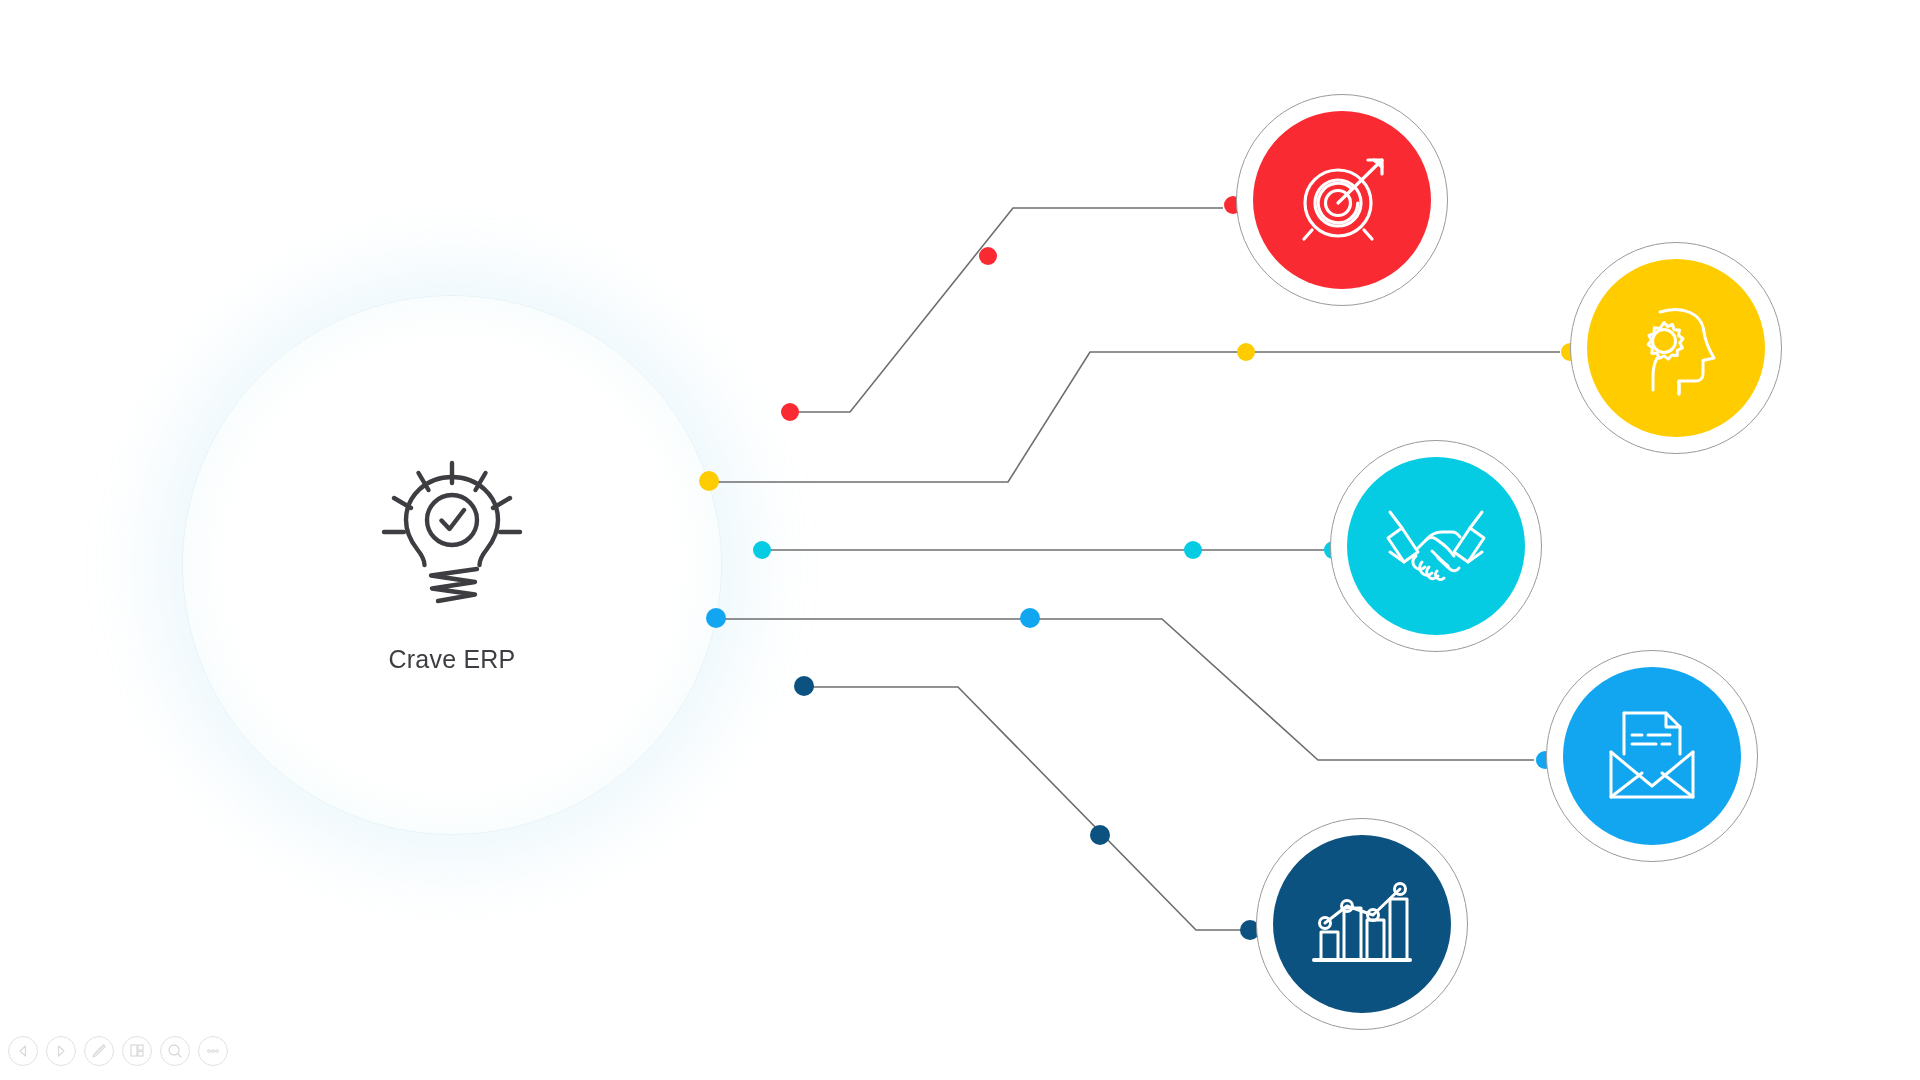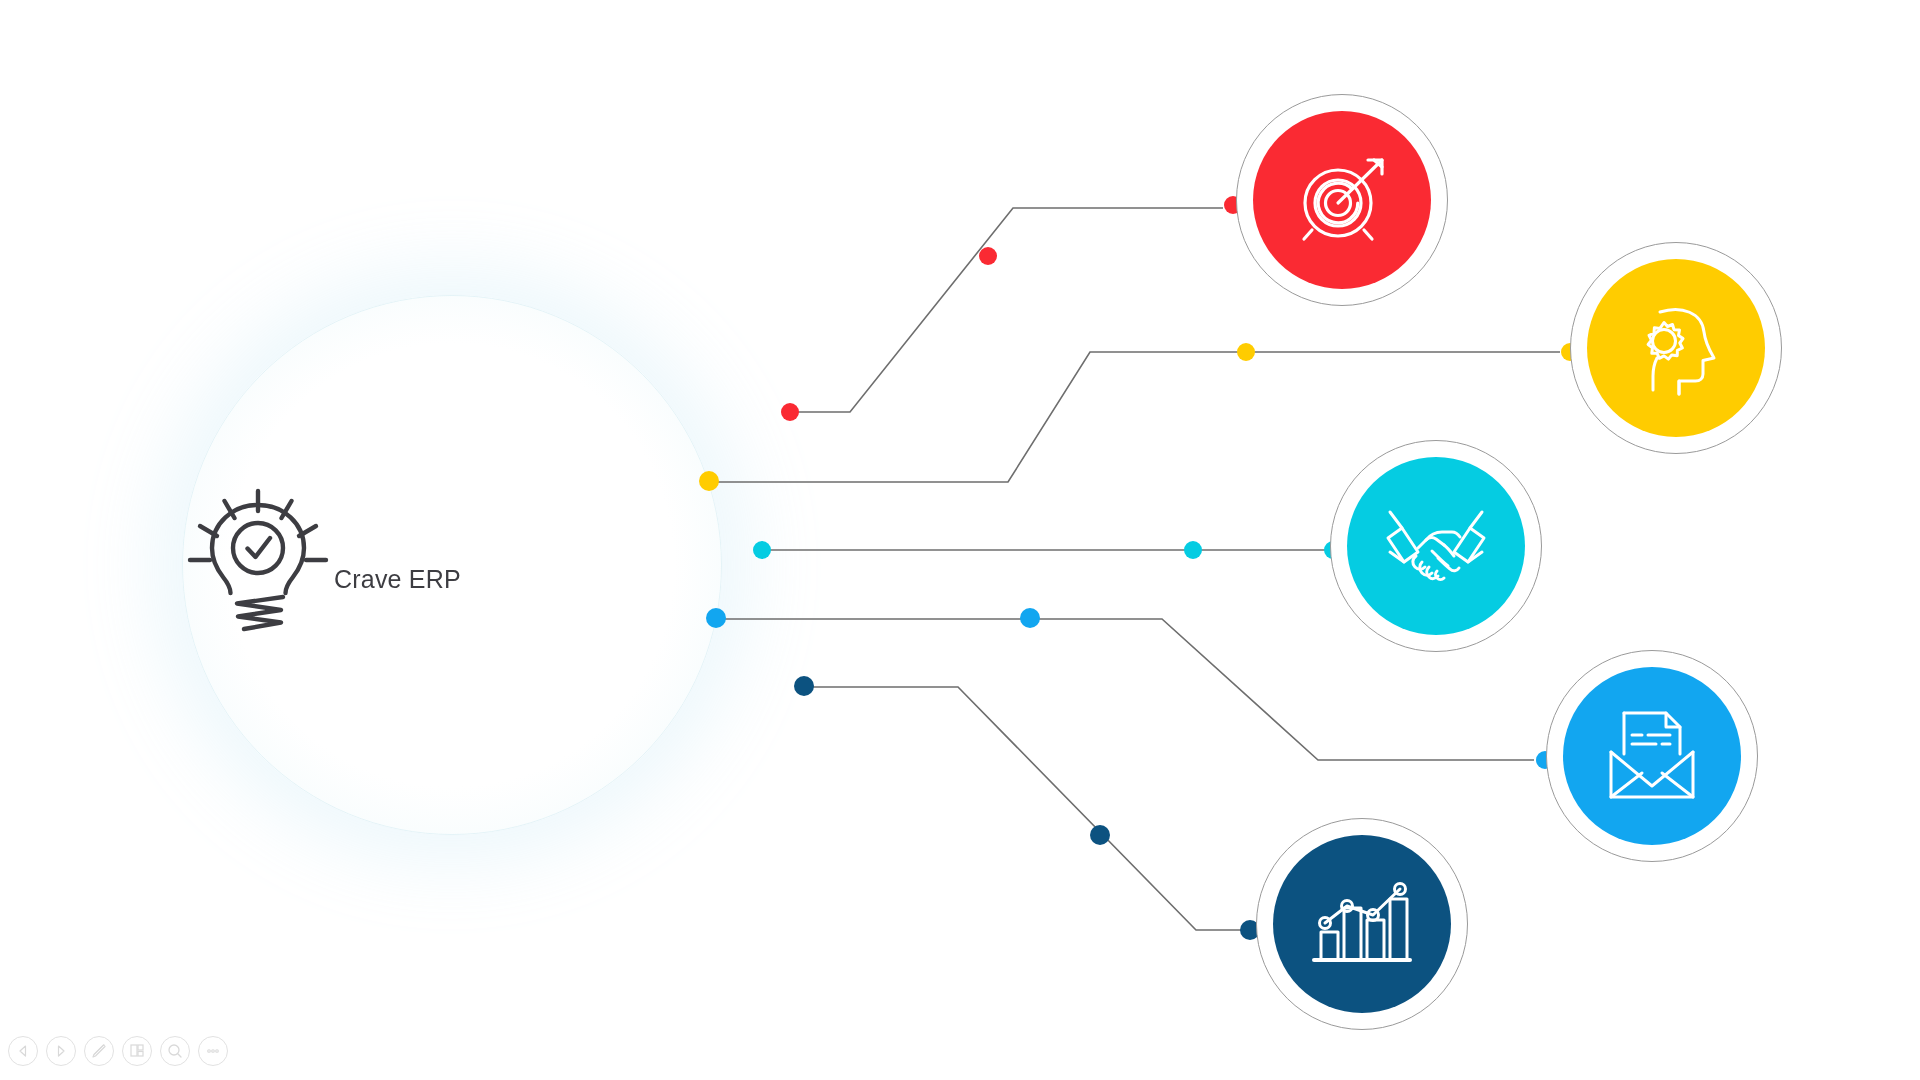--- a/index.html
+++ b/index.html
@@ -35,22 +35,22 @@
     position:absolute;
     left:182px; top:295px;
     width:540px; height:540px;
     border-radius:50%;
     border:1px solid rgba(222,240,246,0.75);
   }
   #hub-content {
     position:absolute;
     left:182px; top:295px;
     width:540px; height:540px;
-    display:flex; 
-    align-items:center; 
+    display:flex; flex-direction:column;
+    align-items:center; justify-content:center;
   }
   #hub-icon { width:152px; height:160px; display:block; }
   #hub-label {
     margin-top:28px;
     font-size:25px;
     color:#3d3d42;
     letter-spacing:0.2px;
     white-space:nowrap;
   }
 

